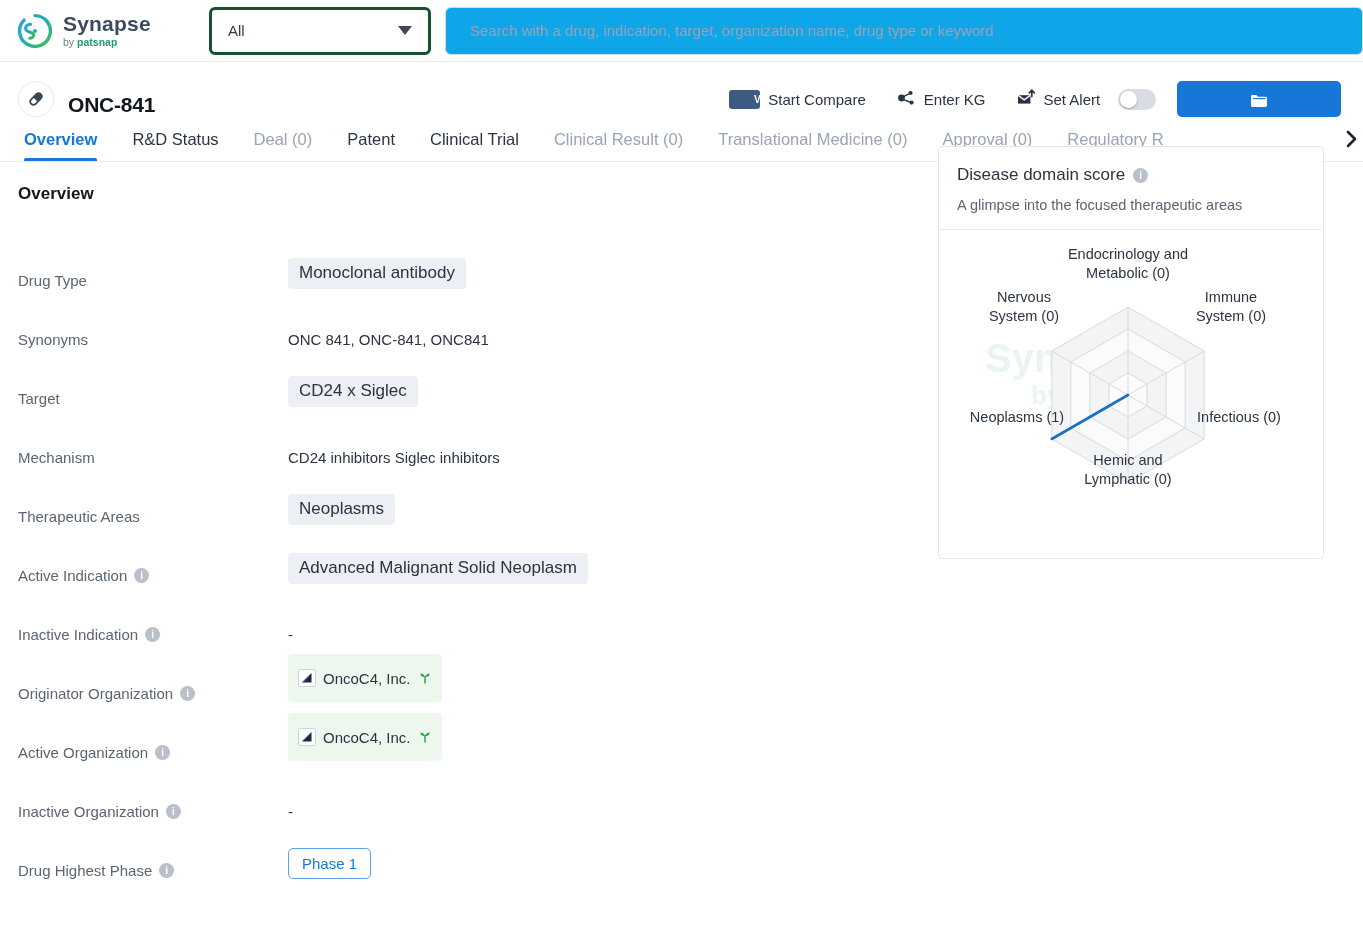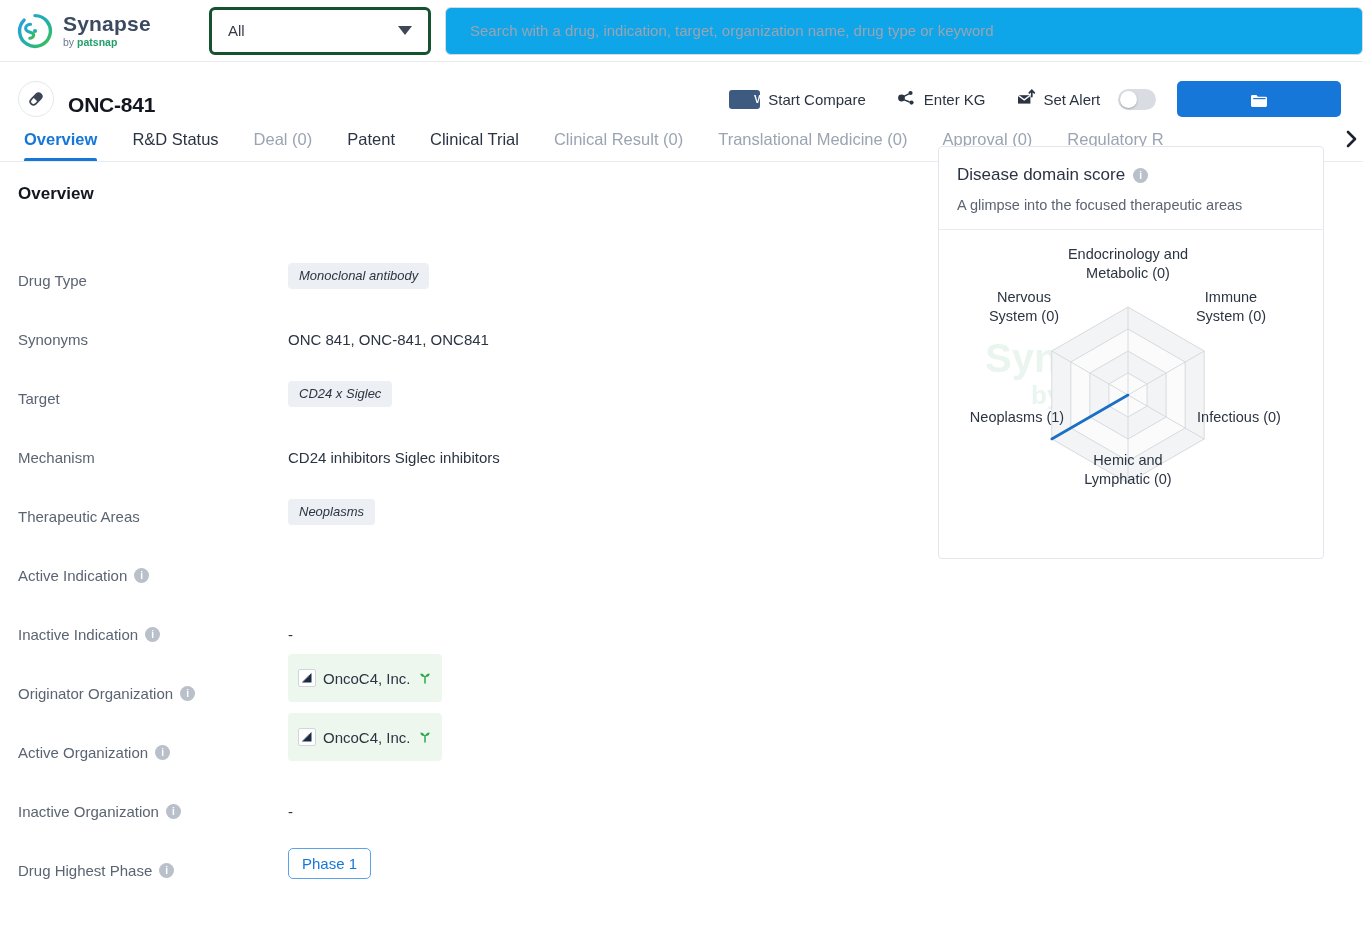--- a/index.html
+++ b/index.html
@@ -116,21 +116,21 @@
     display:flex; align-items:center; gap:7px; padding-top:2px;
   }
   .info-i{
     width:15px;height:15px;border-radius:50%;background:#b9c0ca;color:#fff;
     font-size:10px;font-weight:700;display:inline-flex;align-items:center;justify-content:center;
     font-style:normal; cursor:pointer; flex:0 0 auto;
   }
   .row-val{ flex:1; font-size:15px; color:#2b3442; padding-top:1px;}
   .tag{
     display:inline-block; background:#eceff3; border-radius:4px;
-    padding:6px 11px; font-size:13px; color:#2b3442; line-height:1.1;font-style:italic;
+    padding:6px 11px; font-size:17px; color:#2b3442; line-height:1.1;
   }
   .tag-org{
     display:inline-flex; align-items:center; gap:7px;
     background:#eef7ee; border-radius:4px; padding:15px 10px;
     font-size:15px; color:#2b3442;
   }
   .org-logo{
     width:18px;height:18px;border:1px solid #cfd6de;background:#fff;border-radius:2px;
     display:flex;align-items:center;justify-content:center;flex:0 0 auto;
   }
@@ -317,20 +317,21 @@
         <div class="row-label">
           <span>Therapeutic Areas</span>
         </div>
         <div class="row-val"><span class="tag">Neoplasms</span></div>
       </div>
       <div class="row">
         <div class="row-label">
           <span>Active Indication</span>
           <i class="info-i">i</i>
         </div>
+        <div class="row-val"><span class="tag">Advanced Malignant Solid Neoplasm</span></div>
       </div>
       <div class="row">
         <div class="row-label">
           <span>Inactive Indication</span>
           <i class="info-i">i</i>
         </div>
         <div class="row-val"><span class="mech">-</span></div>
       </div>
       <div class="row">
         <div class="row-label">

